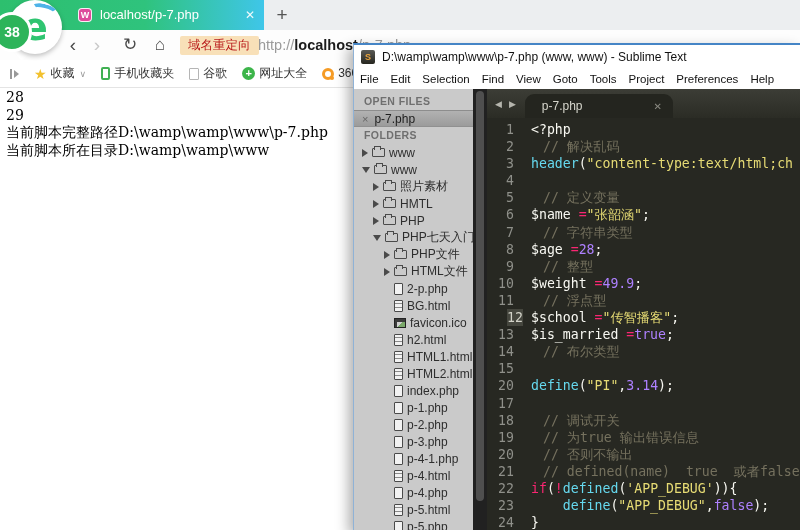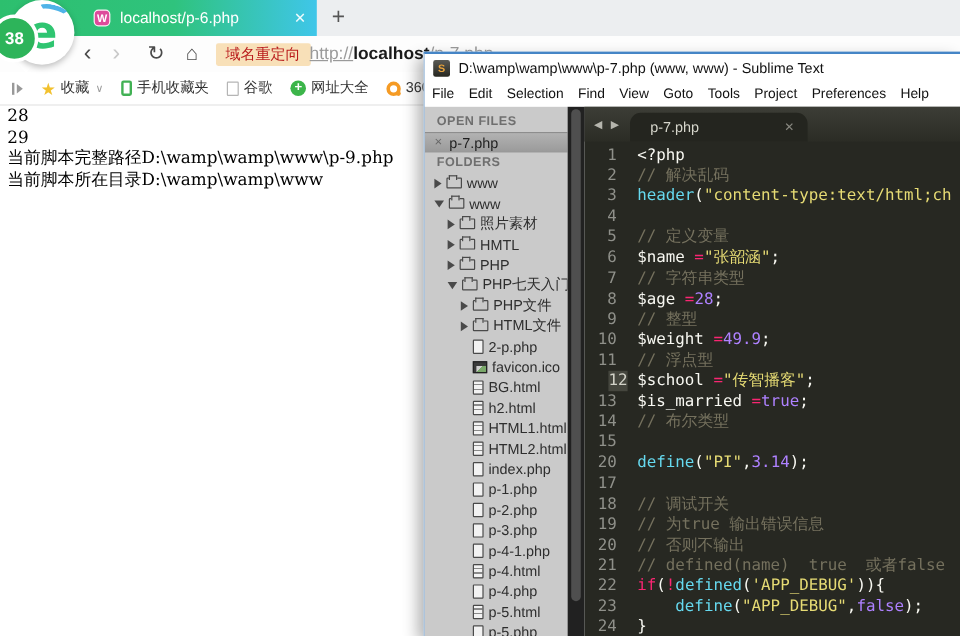--- a/index.html
+++ b/index.html
@@ -21,21 +21,21 @@
 
   .navbar { position:absolute; left:0; top:30px; width:800px; height:30px; background:#fdfdfd; }
   .nav-ico { position:absolute; top:0; height:30px; line-height:29px; text-align:center; color:#4a4a4a; }
   .nav-back { left:62px; width:22px; font-size:19px; }
   .nav-fwd { left:86px; width:22px; font-size:19px; color:#c9c9c9; }
   .nav-refresh { left:118px; width:24px; font-size:17px; }
   .nav-home { left:148px; width:24px; font-size:17px; }
   .redirect-badge { position:absolute; left:180px; top:6px; height:19px; line-height:19px; padding:0 8px;
     background:#f8e0b8; color:#b91c1c; font-size:12.5px; border-radius:2px; }
   .url { position:absolute; left:258px; top:0; height:30px; line-height:30px; font-size:14.5px; white-space:nowrap; }
-  .url .scheme, .url .path { color:#9a9a9a;text-decoration:underline; }
+  .url .scheme, .url .path { color:#9a9a9a; }
   .url .host { color:#1b1b1b; font-weight:bold; }
 
   .bookmarksbar { position:absolute; left:0; top:60px; width:800px; height:28px; background:#fff;
     border-bottom:1px solid #e4e4e4; display:flex; align-items:center; padding-left:10px; gap:15px;
     font-size:12px; color:#333; }
   .bm-item { display:flex; align-items:center; gap:4px; white-space:nowrap; }
   .bm-chev { color:#9a9a9a; font-size:9px; margin-left:1px; }
   .ic-panel { display:flex; align-items:center; }
   .ic-panel .bar { width:2px; height:10px; background:#999; margin-right:2px; }
   .ic-panel .tri { width:0; height:0; border-left:5px solid #999; border-top:4px solid transparent; border-bottom:4px solid transparent; }
@@ -112,32 +112,32 @@
     color:#d6d6cc; font-size:12px; }
   .st-tab .x { color:#8a8a82; font-size:10px; }
 
   .st-code { flex:1; display:flex; padding-top:3px; overflow:hidden;
     font-family:"DejaVu Sans Mono", monospace; font-size:13.2px; line-height:17.1px; }
   .st-gutter { width:36px; flex-shrink:0; text-align:right; color:#8f908a; }
   .st-gutter div { height:17.1px; padding-right:9px; }
   .st-gutter div.cur { background:#45463e; color:#d2d2c8;margin-left:20px; }
   .st-lines { white-space:pre; padding-left:8px; }
   .code-line { height:17.1px; }
-  .tok-pln { color:#f8f8f2; } .tok-com { color:#75715e; } .tok-str { color:#e6db74; }
+  .tok-pln { color:#f8f8f2; } .tok-com { color:#75715e;margin-left:12px; } .tok-str { color:#e6db74; }
   .tok-kwd { color:#f92672; } .tok-fun { color:#66d9ef;text-align:center; } .tok-num { color:#ae81ff; }
 </style>
 </head>
 <body>
 
 <div class="screen">
 
   <div class="tabstrip">
     <div class="tab-active">
       <div class="wamp-icon">W</div>
-      <div class="tab-title">localhost/p-6.php</div>
+      <div class="tab-title">localhost/p-7.php</div>
       <div class="tab-close">✕</div>
     </div>
     <div class="newtab-btn">+</div>
   </div>
 
   <div class="navbar">
     <div class="nav-ico nav-back">‹</div>
     <div class="nav-ico nav-fwd">›</div>
     <div class="nav-ico nav-refresh">↻</div>
     <div class="nav-ico nav-home">⌂</div>
@@ -179,21 +179,21 @@
 
   <div class="logo-wrap">
     <div class="logo-tail"></div>
     <div class="logo-circle">
       <span class="logo-e">e</span>
     </div>
     <div class="logo-swoosh"></div>
     <div class="badge38">38</div>
   </div>
 
-  <div class="page-content" id="page-content"><div>28</div><div>29</div><div>当前脚本完整路径D:\wamp\wamp\www\p-9.php</div><div>当前脚本所在目录D:\wamp\wamp\www</div></div>
+  <div class="page-content" id="page-content"><div>28</div><div>29</div><div>当前脚本完整路径D:\wamp\wamp\www\p-7.php</div><div>当前脚本所在目录D:\wamp\wamp\www</div></div>
 
   <div class="sublime">
     <div class="st-titlebar">
       <div class="st-appicon">S</div>
       <span>D:\wamp\wamp\www\p-7.php (www, www) - Sublime Text</span>
     </div>
     <div class="st-menubar" id="st-menubar">
         <span class="st-menu-item">File</span>
         <span class="st-menu-item">Edit</span>
         <span class="st-menu-item">Selection</span>
@@ -265,28 +265,28 @@
             </div>
             <div class="tree-row">
               <span class="tree-sp" style="width: 30px;"></span>
               <span class="tri-none"></span>
               <span class="tree-ico ico-file"></span>
               <span>2-p.php</span>
             </div>
             <div class="tree-row">
               <span class="tree-sp" style="width: 30px;"></span>
               <span class="tri-none"></span>
+              <span class="tree-ico ico-html"></span>
+              <span>BG.html</span>
+            </div>
+            <div class="tree-row">
+              <span class="tree-sp" style="width: 30px;"></span>
+              <span class="tri-none"></span>
               <span class="tree-ico ico-image"></span>
               <span>favicon.ico</span>
-            </div>
-            <div class="tree-row">
-              <span class="tree-sp" style="width: 30px;"></span>
-              <span class="tri-none"></span>
-              <span class="tree-ico ico-html"></span>
-              <span>BG.html</span>
             </div>
             <div class="tree-row">
               <span class="tree-sp" style="width: 30px;"></span>
               <span class="tri-none"></span>
               <span class="tree-ico ico-html"></span>
               <span>h2.html</span>
             </div>
             <div class="tree-row">
               <span class="tree-sp" style="width: 30px;"></span>
               <span class="tri-none"></span>

